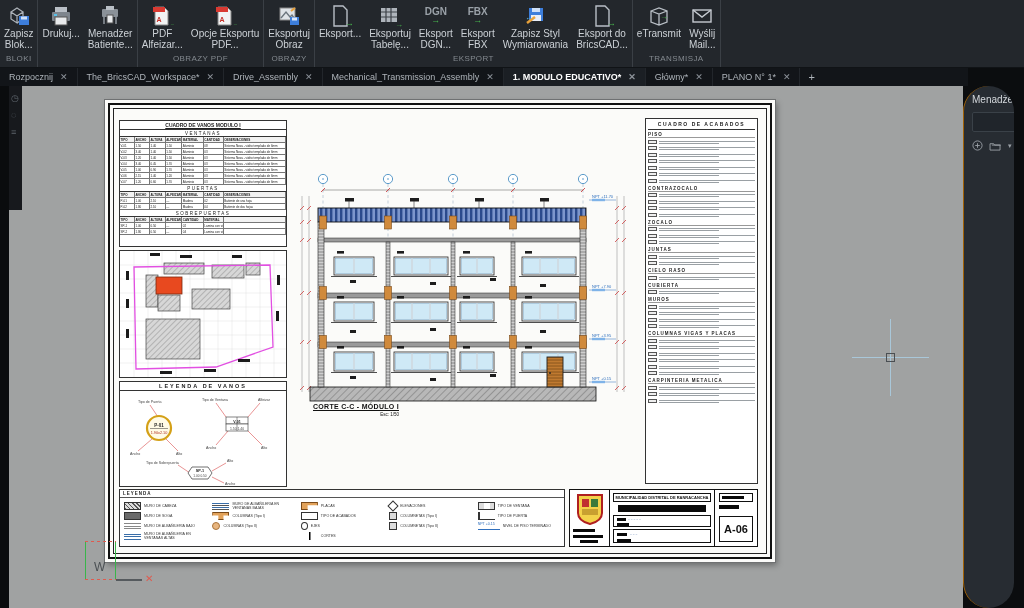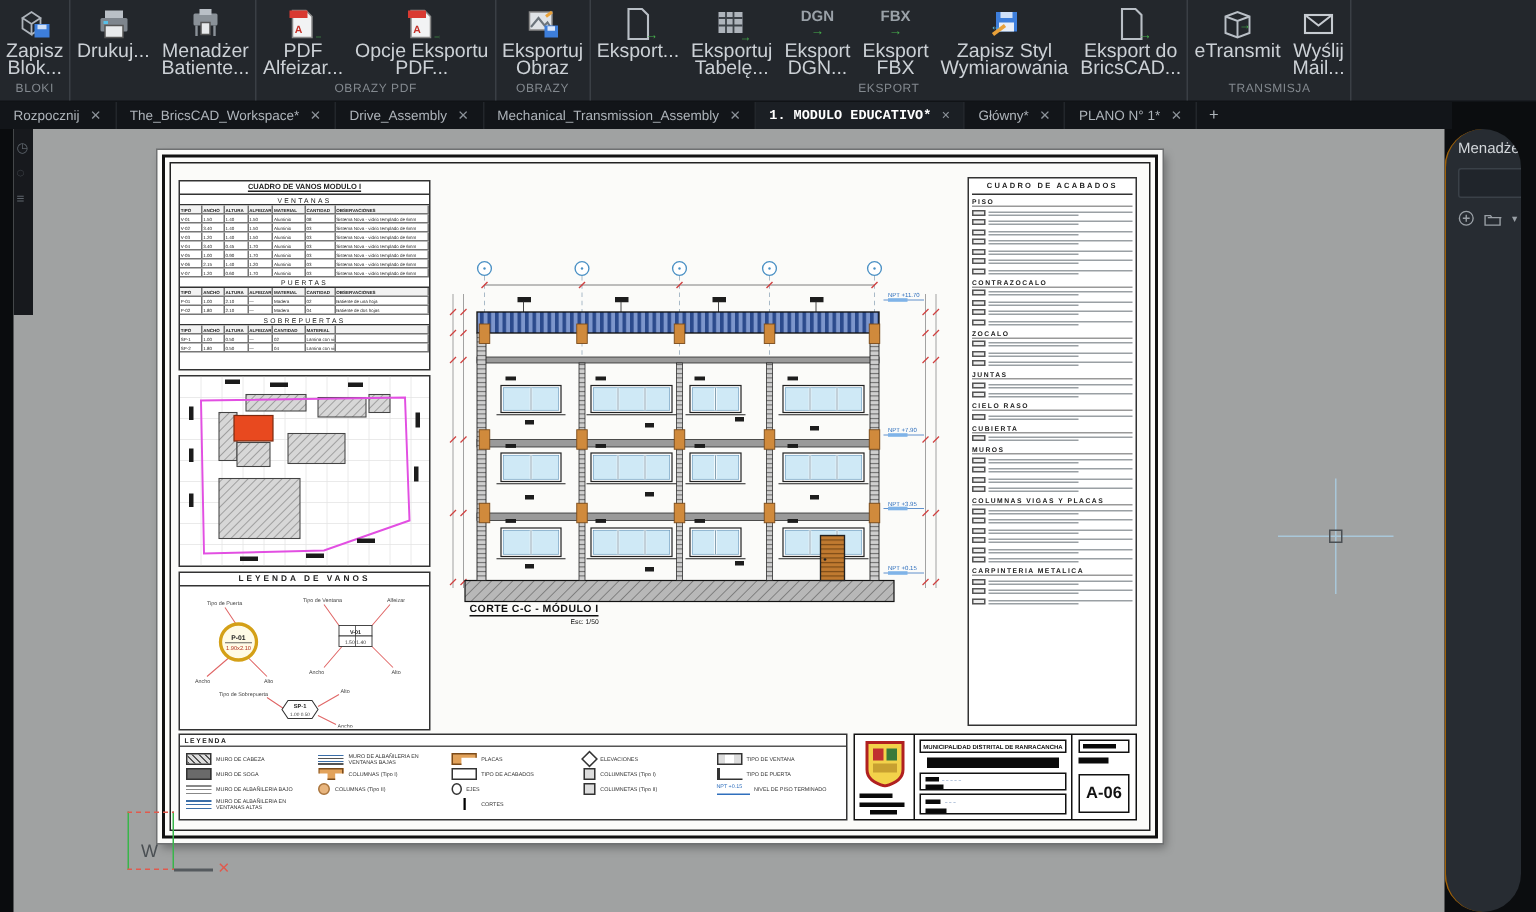--- a/index.html
+++ b/index.html
@@ -9,31 +9,31 @@
 
   
   .ribbon { position:absolute; left:0; top:0; width:1024px; height:68px;
     background:#23272c; display:flex; border-bottom:1px solid #101316; }
   .rgroup { position:relative; height:100%; border-right:1px solid #3a3f45;
     display:flex; flex-direction:column; }
   .rbtns { flex:1; display:flex; align-items:stretch; justify-content:center; }
   .rbtn { display:flex; flex-direction:column; align-items:center; justify-content:flex-start;
     padding:3px 4px 0 4px; cursor:default; }
   .rbtn .ric { width:26px; height:26px; display:flex; align-items:center; justify-content:center; }
-  .rbtn .rlb { font-size:13px; line-height:10.5px; color:#ccd1d6; text-align:center; white-space:pre; }
+  .rbtn .rlb { font-size:10px; line-height:10.5px; color:#ccd1d6; text-align:center; white-space:pre; }
   .rgname { height:13px; font-size:8px; color:#83898f; text-align:center; letter-spacing:.4px; }
   .icotxt { font-size:10px; font-weight:bold; color:#9aa1a8; line-height:9px; text-align:center; }
   .icotxt .garr { color:#46b14c; font-size:9px; display:block; }
 
   
   .tabbar { position:absolute; left:0; top:68px; width:968px; height:18px;
     background:#121519; display:flex; align-items:center; }
   .dtab { display:flex; align-items:center; gap:7px; padding:0 9px; height:100%;
     font-size:9px; color:#aeb4ba; border-right:1px solid #22262b; white-space:nowrap; }
-  .dtab.active { color:#ffffff; font-weight:bold; background:#1b1f24;font-family:Liberation Mono, monospace; }
+  .dtab.active { color:#ffffff; font-weight:bold; background:#1b1f24; }
   .dtab .tx { color:#8d939a; font-size:9px; }
   .tabplus { color:#aeb4ba; font-size:11px; padding:0 8px; }
 
   
   .main { position:absolute; left:0; top:86px; width:1024px; height:522px; display:flex; }
   .edgeblack { width:9px; height:100%; background:#0a0c0e; }
   .canvas { position:relative; width:954px; height:100%; background:#a0a2a2; overflow:hidden; }
   .lefttools { position:absolute; left:0; top:0; width:13px; height:124px; background:#17191d; }
   .lefttools .lt { color:#5d646b; font-size:9px; margin:7px 0 0 2px; line-height:10px; }
   .panel { position:relative; width:51px; height:100%; background:#272c32; overflow:hidden;

